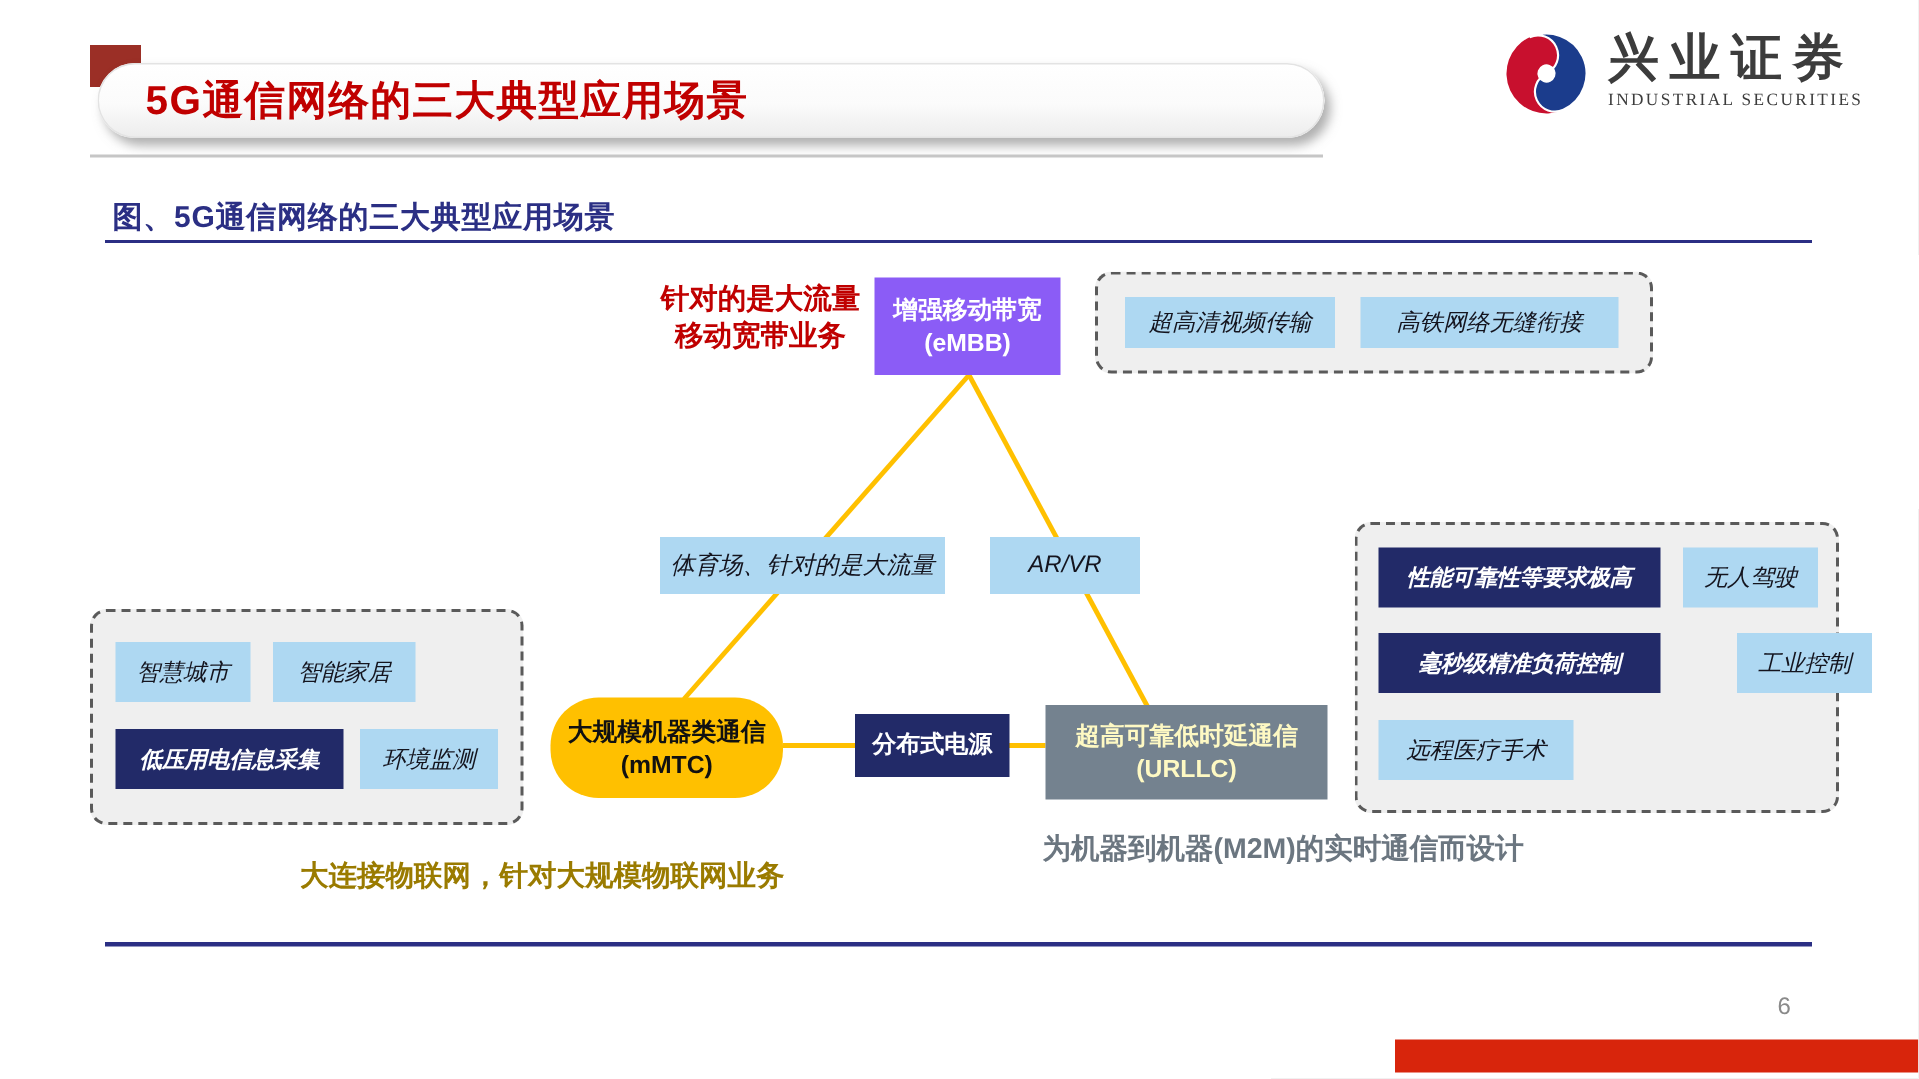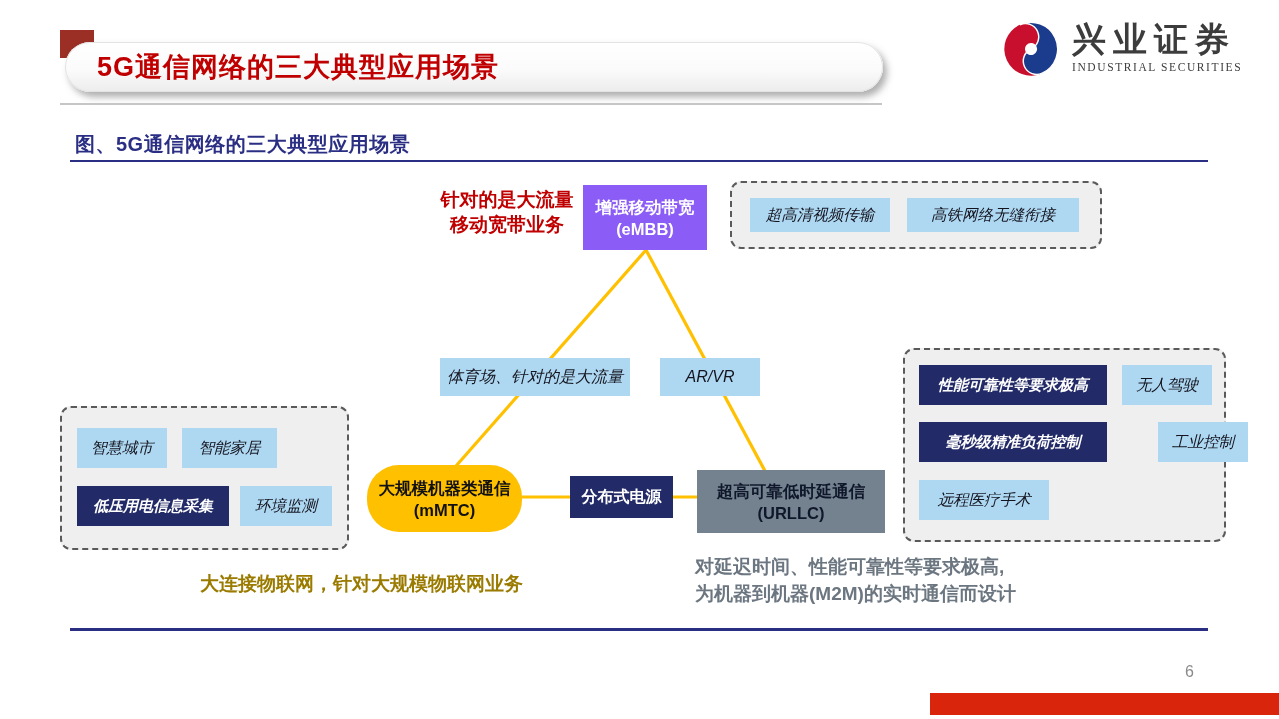--- a/index.html
+++ b/index.html
@@ -27,21 +27,21 @@
     letter-spacing:1.6px;margin-top:1px;white-space:nowrap;}
   
   .figure-caption{position:absolute;left:75px;top:131px;color:#2b2f84;font-size:20px;font-weight:bold;letter-spacing:.5px;}
   .caption-rule{position:absolute;left:70px;top:160px;width:1138px;height:2px;background:#2b2f84;}
   
   .tri-svg{position:absolute;left:0;top:0;width:1279px;height:719px;pointer-events:none;}
   .node{position:absolute;display:flex;flex-direction:column;align-items:center;justify-content:center;
     font-weight:bold;font-size:16.5px;line-height:22px;text-align:center;}
   .node.red{background:#8b5cf6;color:#ffffff;}
   .node.yellow{background:#ffc000;color:#111111;border-radius:32px;}
-  .node.slate{background:#74828f;color:#0f172a;}
+  .node.slate{background:#74828f;color:#fef9c3;}
   .node.navybox{background:#222a68;color:#ffffff;}
   .dashed-group{position:absolute;background:#efefef;border:2px dashed #5a5a5a;border-radius:11px;}
   .chip{position:absolute;display:flex;align-items:center;justify-content:center;background:#aed8f2;
     color:#14141e;font-size:15.5px;text-align:center;white-space:nowrap;font-style:italic;}
   .chip.navy{background:#222a68;color:#ffffff;font-weight:bold;font-size:15px;}
   .note-red{position:absolute;left:437px;top:187px;width:140px;color:#c00000;font-size:19px;
     font-weight:bold;line-height:25px;text-align:center;white-space:nowrap;}
   .note-gold{position:absolute;left:200px;top:571px;color:#9a7b00;font-size:19px;font-weight:bold;white-space:nowrap;}
   .note-gray{position:absolute;left:695px;top:553px;color:#6b7680;font-size:19px;font-weight:bold;
     line-height:27px;white-space:nowrap;}
@@ -121,21 +121,20 @@
   <div class="dashed-group" style="left:903px;top:348px;width:319px;height:190px;">
     <div class="chip navy" style="left:14px;top:15px;width:188px;height:40px;">性能可靠性等要求极高</div>
     <div class="chip" style="left:217px;top:15px;width:90px;height:40px;">无人驾驶</div>
     <div class="chip navy" style="left:14px;top:72px;width:188px;height:40px;">毫秒级精准负荷控制</div>
     <div class="chip" style="left:217px;top:72px;width:90px;height:40px;margin-left:36px;">工业控制</div>
     <div class="chip" style="left:14px;top:130px;width:130px;height:40px;">远程医疗手术</div>
   </div>
 
   <div class="note-gold">大连接物联网，针对大规模物联网业务</div>
   <div class="note-gray">
-    <div>对延迟时间、性能可靠性等要求极高,</div>
     <div>为机器到机器(M2M)的实时通信而设计</div>
   </div>
 
   <div class="footer-rule"></div>
   <div class="page-number">6</div>
   <div class="footer-bar"></div>
 
 </div>
 
 </body></html>

